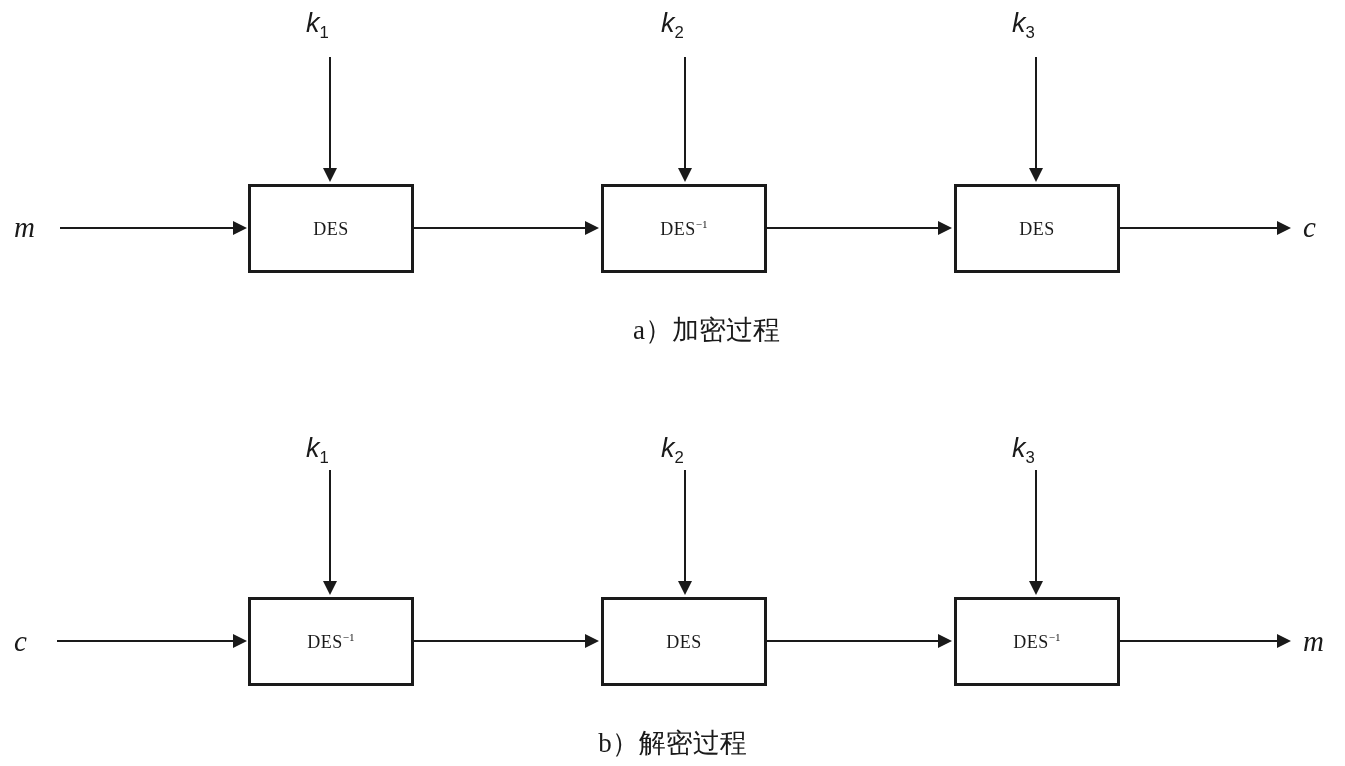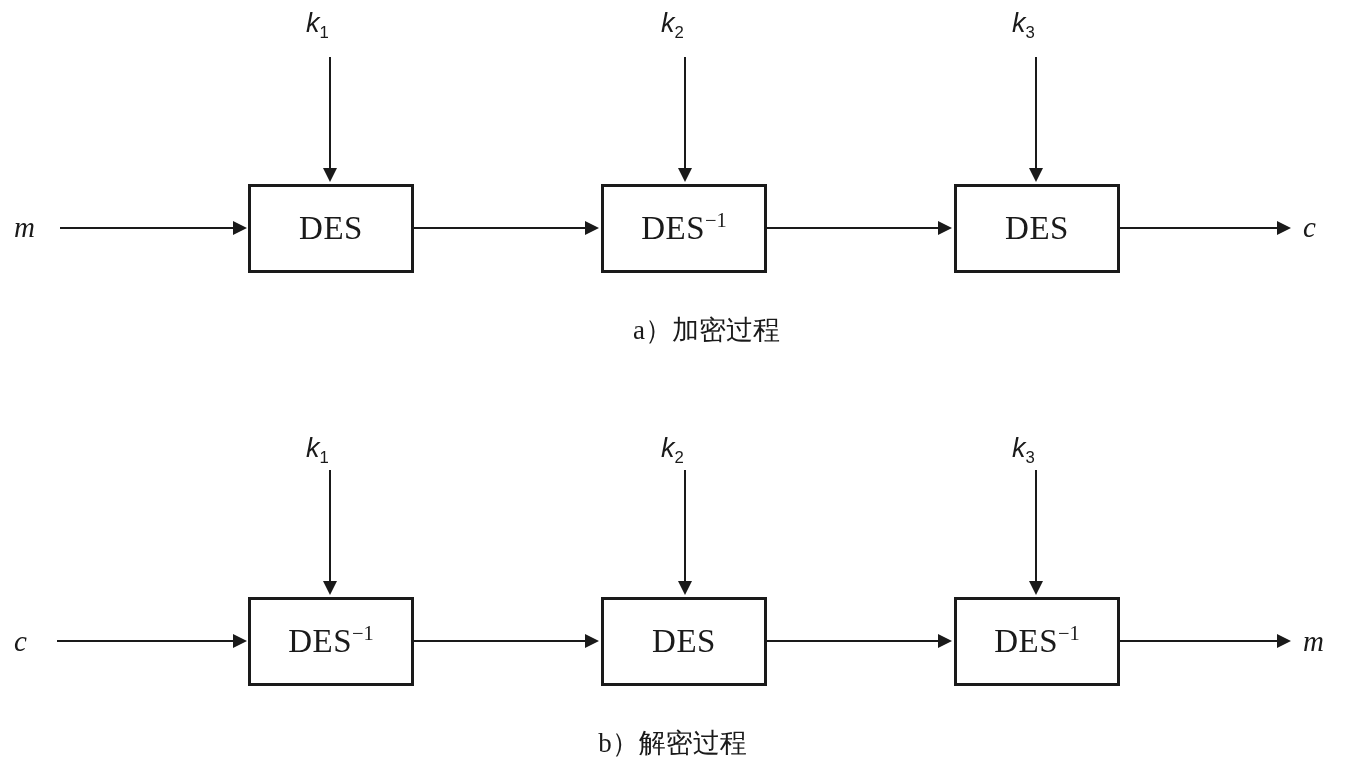--- a/index.html
+++ b/index.html
@@ -22,21 +22,21 @@
     position: absolute;
     box-sizing: border-box;
     border: 3px solid #1a1a1a;
     background: #ffffff;
     display: flex;
     align-items: center;
     justify-content: center;
   }
   .des-label {
     font-family: "Liberation Serif", "DejaVu Serif", serif;
-    font-size: 33px;
+    font-size: 18px;
     line-height: 1;
     letter-spacing: 0.5px;
     white-space: nowrap;
   }
   .des-label sup {
     font-size: 0.62em;
     vertical-align: super;
     line-height: 0;
     letter-spacing: 0;
   }

